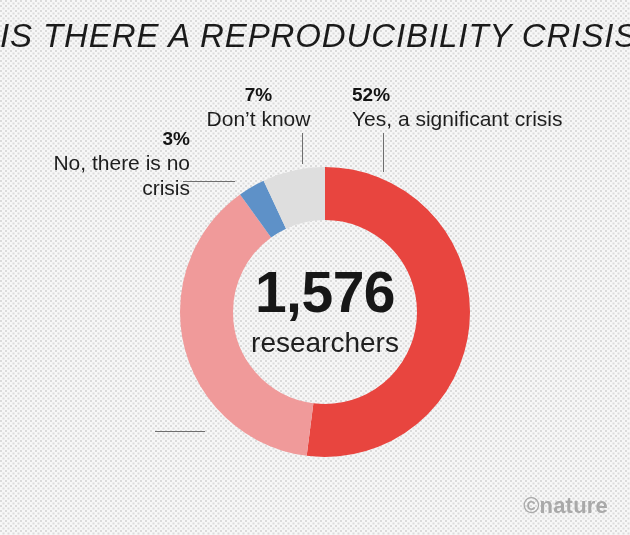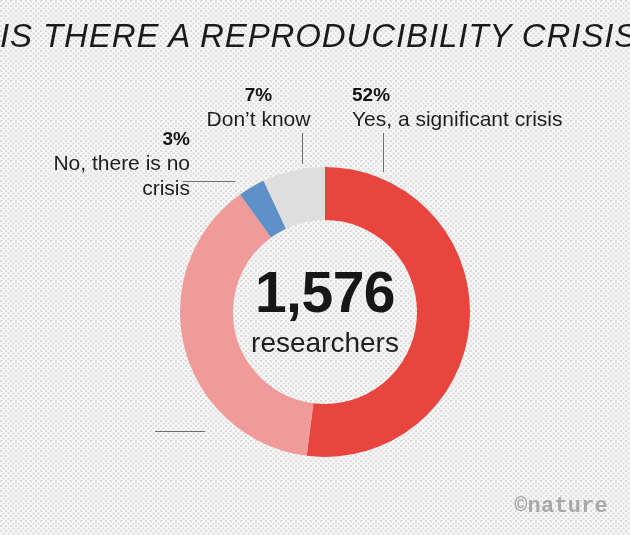--- a/index.html
+++ b/index.html
@@ -108,21 +108,21 @@
   #leader-significant { left: 383px; top: 133px; width: 1.4px; height: 39px; }
   #leader-dontknow    { left: 302px; top: 133px; width: 1.4px; height: 31px; }
   #leader-nocrisis    { left: 183px; top: 181px; width: 52px;  height: 1.4px; }
   #leader-slight      { left: 155px; top: 431px; width: 50px;  height: 1.4px; }
 
   
   #nature-logo {
     position: absolute;
     right: 22px;
     bottom: 16px;
-    font-family: Liberation Mono, monospace;
+    font-family: Liberation Sans, sans-serif;
     font-size: 22px;
     font-weight: bold;
     color: #a9a9a9;
     letter-spacing: 0.2px;
   }
 </style>
 </head>
 <body>
 
 <div id="figure">

